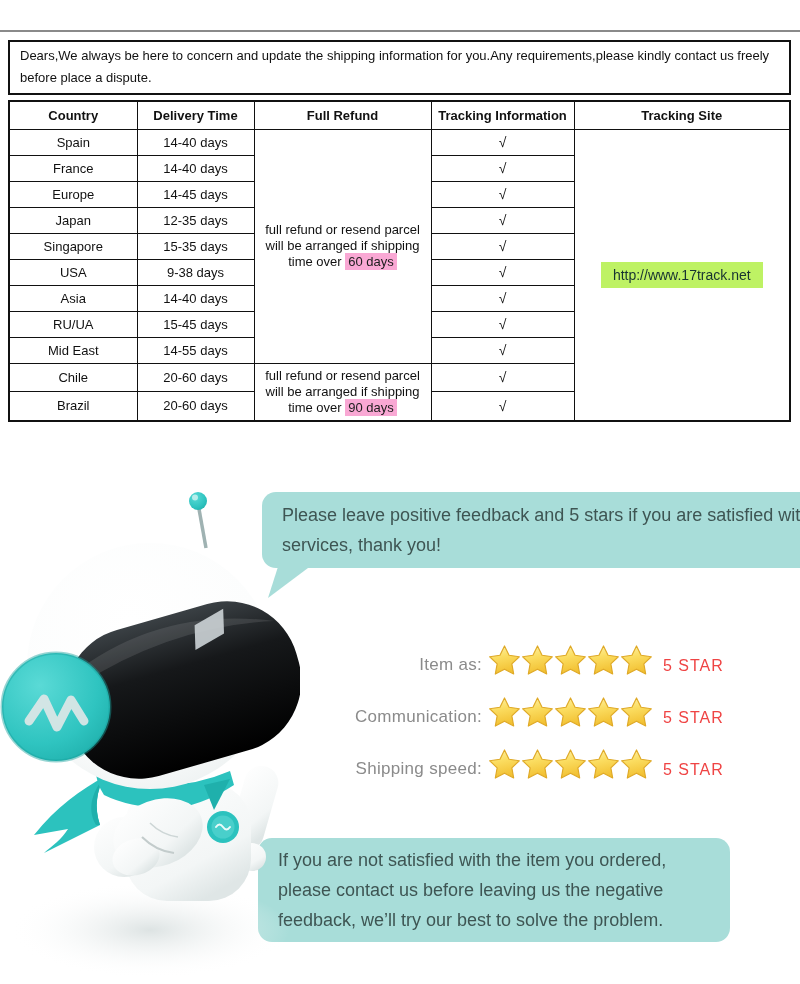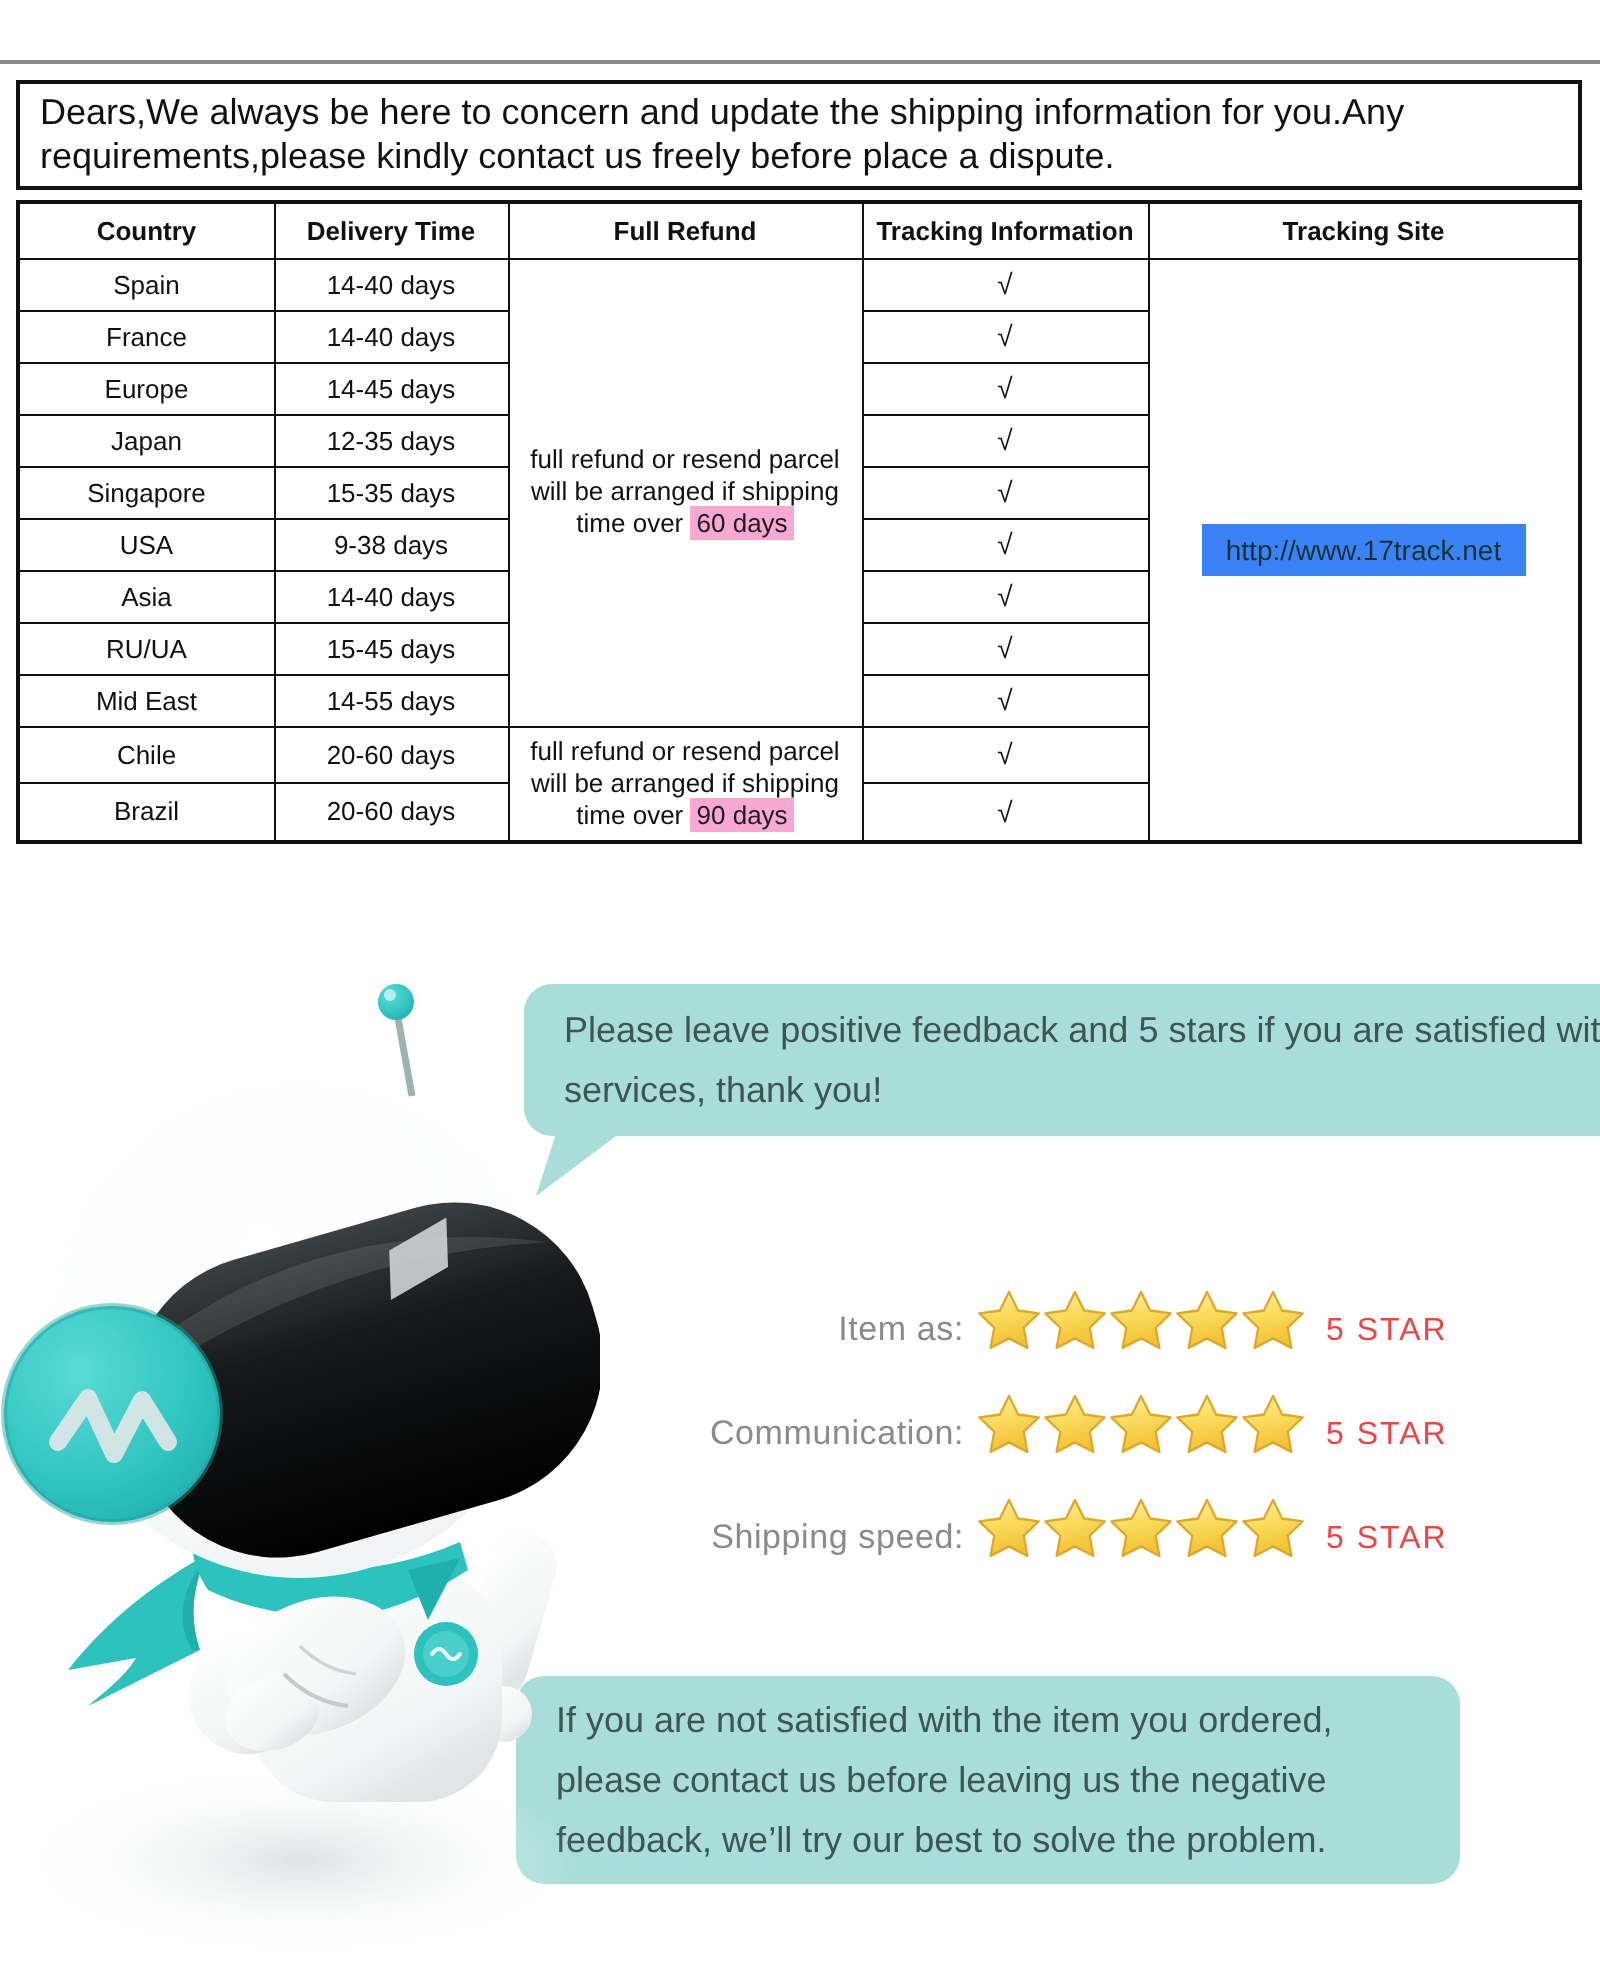--- a/index.html
+++ b/index.html
@@ -1,31 +1,31 @@
 <!DOCTYPE html>
 <html><head>
 <meta charset="utf-8">
 <style>
   * { margin:0; padding:0; box-sizing:border-box; }
   html,body { width:800px; height:984px; background:#ffffff; font-family:"Liberation Sans", sans-serif; position:relative; overflow:hidden; }
 
   .hairline { position:absolute; left:0; top:30px; width:800px; height:2px; background:#8a8a8a; }
 
   .notice { position:absolute; left:8px; top:40px; width:783px; border:2px solid #111;
-            padding:3px 10px 4px 10px; font-size:18px; line-height:22px; color:#111; background:#fff; }
+            padding:3px 10px 4px 10px; font-size:13px; line-height:22px; color:#111; background:#fff; }
 
   table.ship { position:absolute; left:8px; top:100px; width:783px; border-collapse:collapse;
                font-size:13px; color:#111; background:#fff; table-layout:fixed; }
   table.ship th, table.ship td { border:1px solid #111; text-align:center; vertical-align:middle; }
   table.ship { border:2px solid #111; }
   table.ship th { height:28px; font-size:13px; font-weight:bold; }
   table.ship td { height:26px; }
   td.refund { text-align:left; padding:4px 8px; font-size:13px; line-height:16px; }
   td.refund mark { background:#f9a8d4; color:#1c1c1c; padding:1px 3px; }
-  .tracklink { display:inline-block; background:#3b82f6; color:#173331; padding:5px 12px; font-size:14px; }
+  .tracklink { display:inline-block; background:#bef264; color:#173331; padding:5px 12px; font-size:14px; }
   .check { font-size:14px; }
 
   .robot { position:absolute; left:0; top:485px; width:300px; height:495px; z-index:2; }
 
   .bubble { position:absolute; background:#a8ddd9; color:#3e5553; border-radius:14px;
             font-size:18px; line-height:30px; padding:8px 20px; z-index:1; }
   .bubble-top { left:262px; top:492px; width:616px; }
   .bubble-bottom { left:258px; top:838px; width:472px; padding-top:7px; padding-bottom:7px; }
   .bubble-tail { position:absolute; left:268px; top:565px; width:44px; height:33px; background:#a8ddd9;
                  clip-path:polygon(24% 0, 100% 0, 0 100%); z-index:1; }

